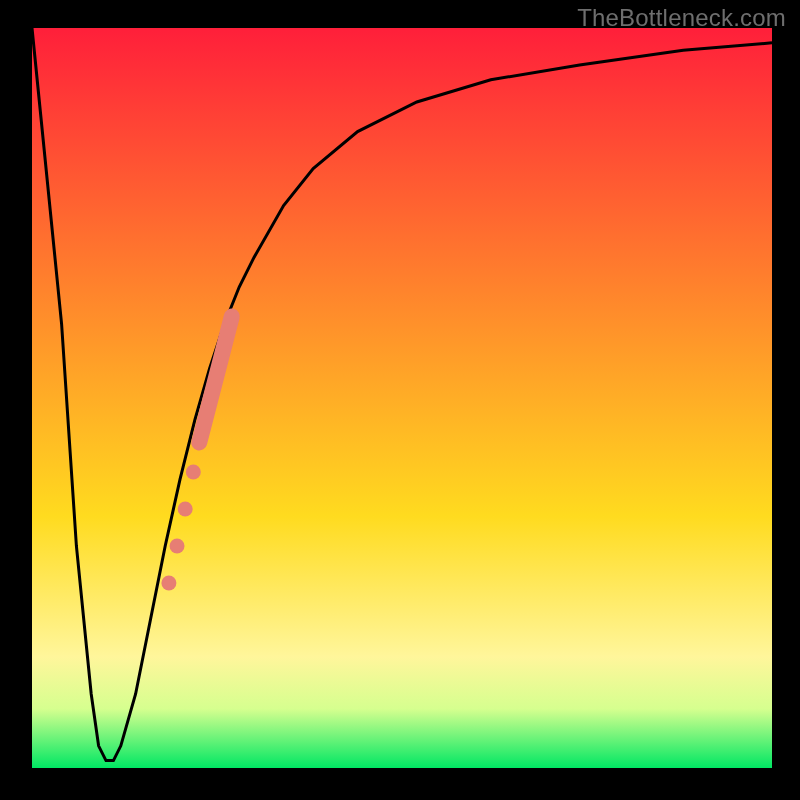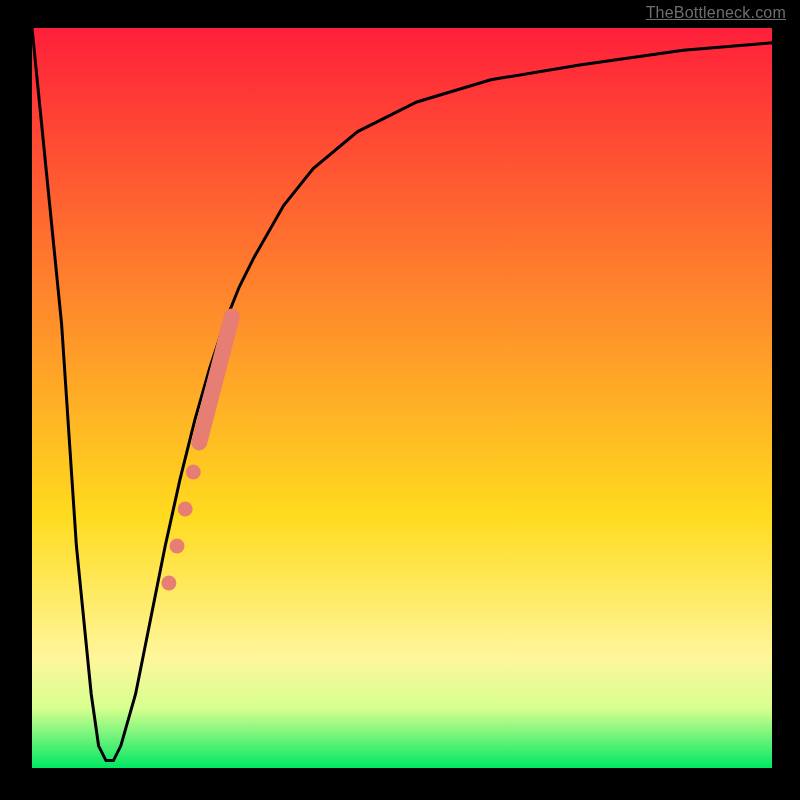--- a/index.html
+++ b/index.html
@@ -22,24 +22,23 @@
     left: 0;
     width: 800px;
     height: 800px;
     display: block;
   }
   .watermark {
     position: absolute;
     top: 4px;
     right: 14px;
     color: #6e6e6e;
-    font-size: 16px;
+    font-size: 24px;
     letter-spacing: 0.2px;
     user-select: none;
-    text-decoration: underline;
   }
 </style>
 </head>
 <body>
 
 <div class="stage">
   <svg class="chart" viewBox="0 0 800 800">
     <defs>
       <linearGradient id="bg-grad" x1="0" y1="0" x2="0" y2="1">
         <stop id="g0" offset="0%" stop-color="#ff1f3a"></stop>

